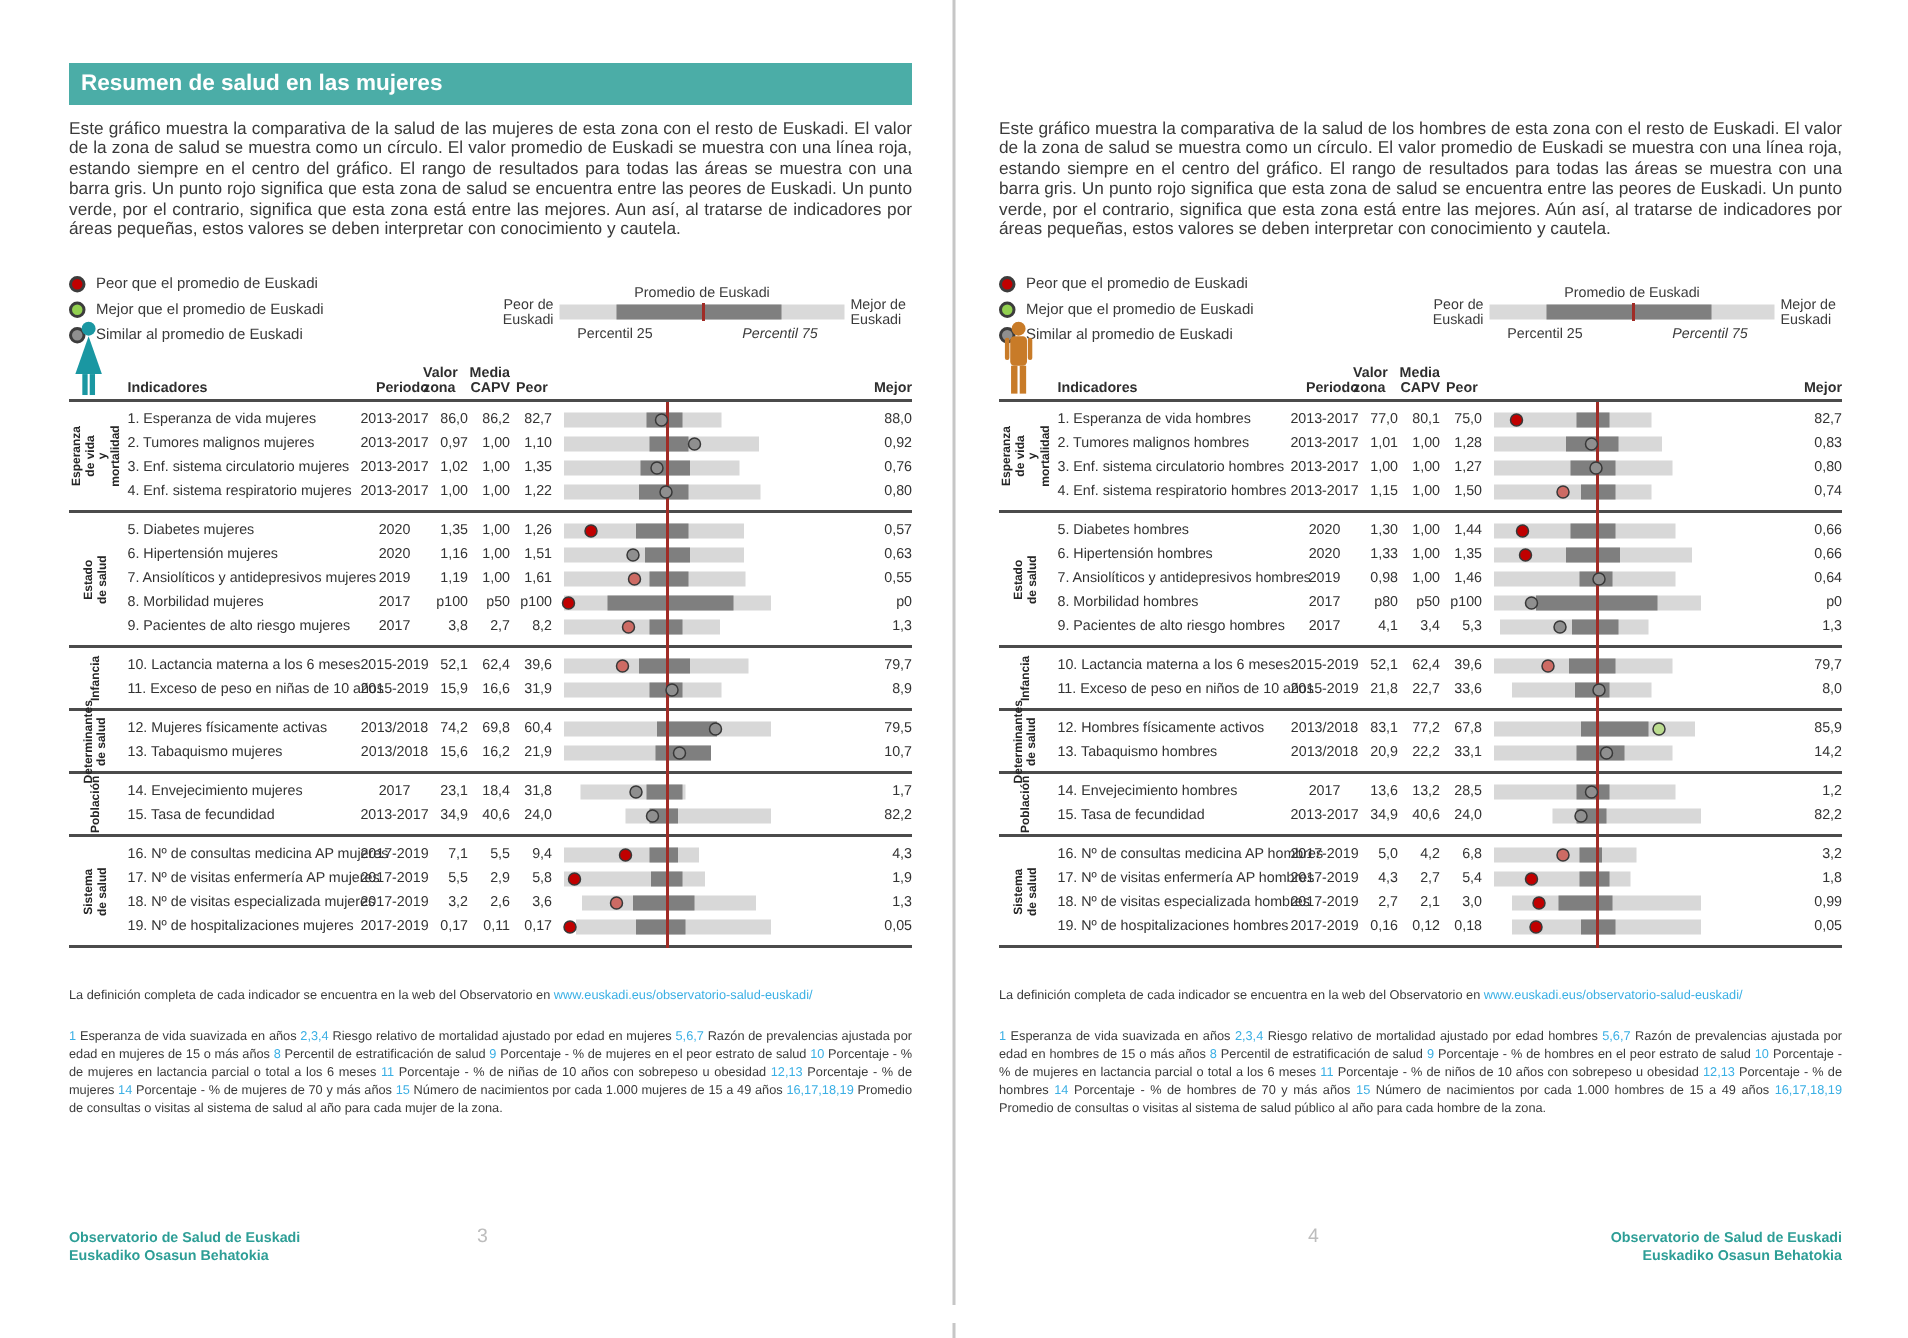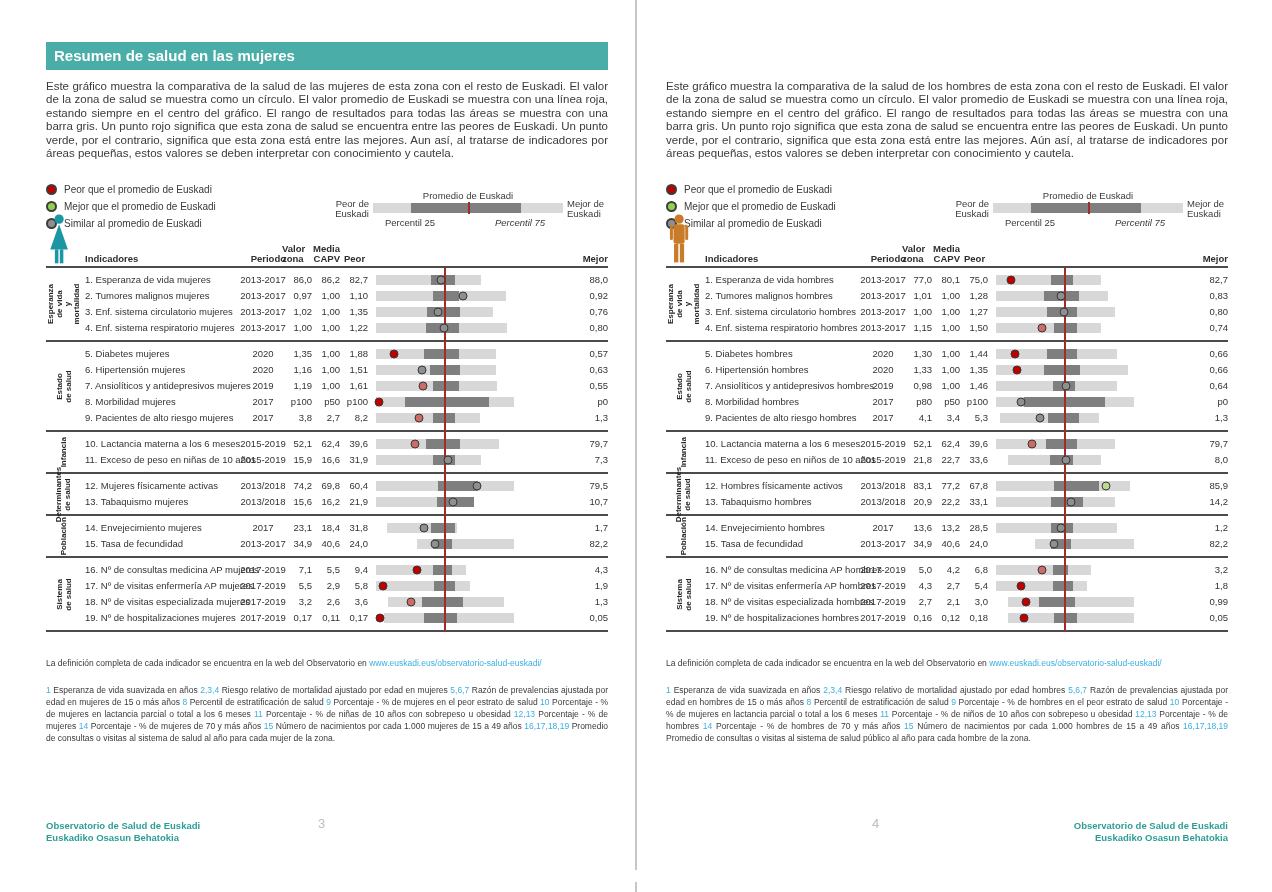--- a/index.html
+++ b/index.html
@@ -201,21 +201,21 @@
           <div class="tgroup">
     <div class="gl-wrap">
       <span class="glabel">Estado de salud</span>
     </div>
     <div class="grows">
               <div class="trow">
     <span class="c-name">5. Diabetes mujeres</span>
     <span class="c-per">2020</span>
     <span class="c-valor">1,35</span>
     <span class="c-media">1,00</span>
-    <span class="c-peor">1,88</span>
+    <span class="c-peor">1,26</span>
     <span class="c-chart">
       <span class="bar-track" style="left: 0%; width: 87%;"></span>
       <span class="bar-quart" style="left: 35%; width: 25%;"></span>
       <span class="dot dot-red" style="left: 13%;"></span>
     </span>
     <span class="c-mejor">0,57</span>
   </div>
               <div class="trow">
     <span class="c-name">6. Hipertensión mujeres</span>
     <span class="c-per">2020</span>
@@ -292,21 +292,21 @@
     <span class="c-name">11. Exceso de peso en niñas de 10 años</span>
     <span class="c-per">2015-2019</span>
     <span class="c-valor">15,9</span>
     <span class="c-media">16,6</span>
     <span class="c-peor">31,9</span>
     <span class="c-chart">
       <span class="bar-track" style="left: 0%; width: 76%;"></span>
       <span class="bar-quart" style="left: 41%; width: 16%;"></span>
       <span class="dot dot-gray" style="left: 52%;"></span>
     </span>
-    <span class="c-mejor">7,3</span>
+    <span class="c-mejor">8,9</span>
   </div>
             </div>
   </div>
           <div class="tgroup">
     <div class="gl-wrap">
       <span class="glabel">Determinantes
 de salud</span>
     </div>
     <div class="grows">
               <div class="trow">

